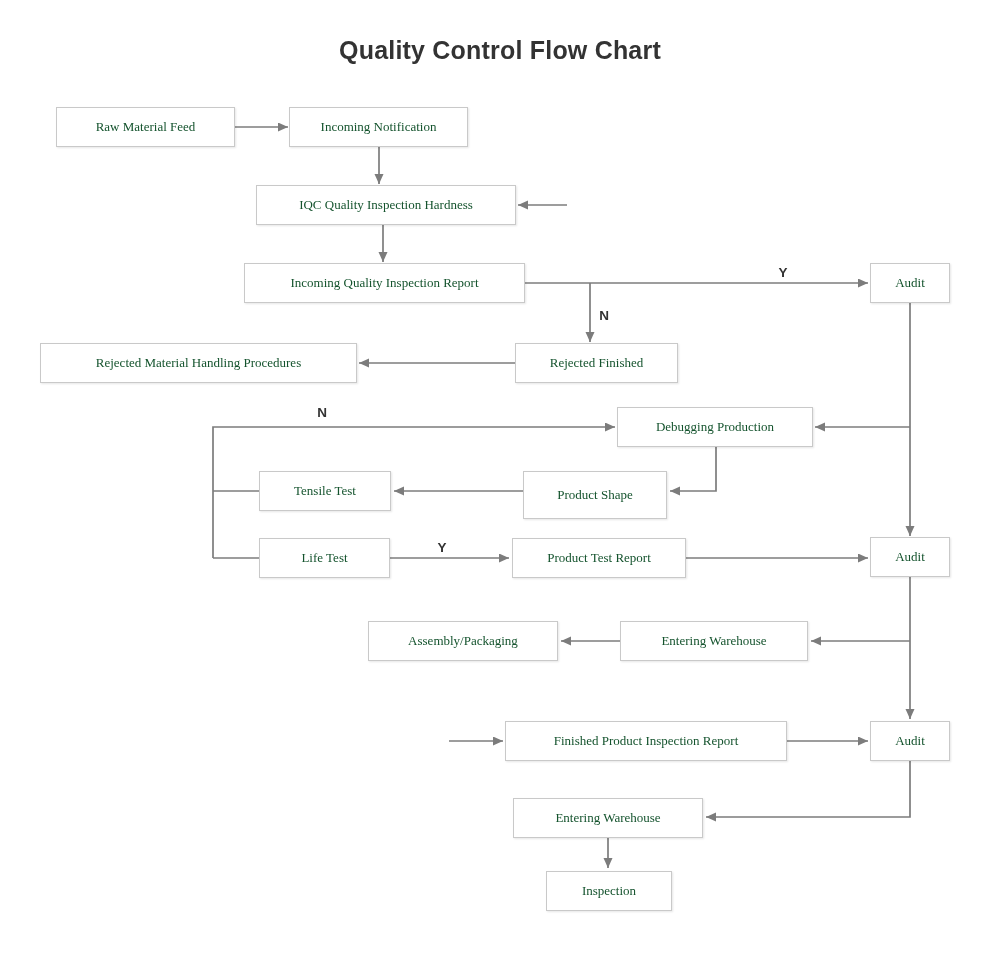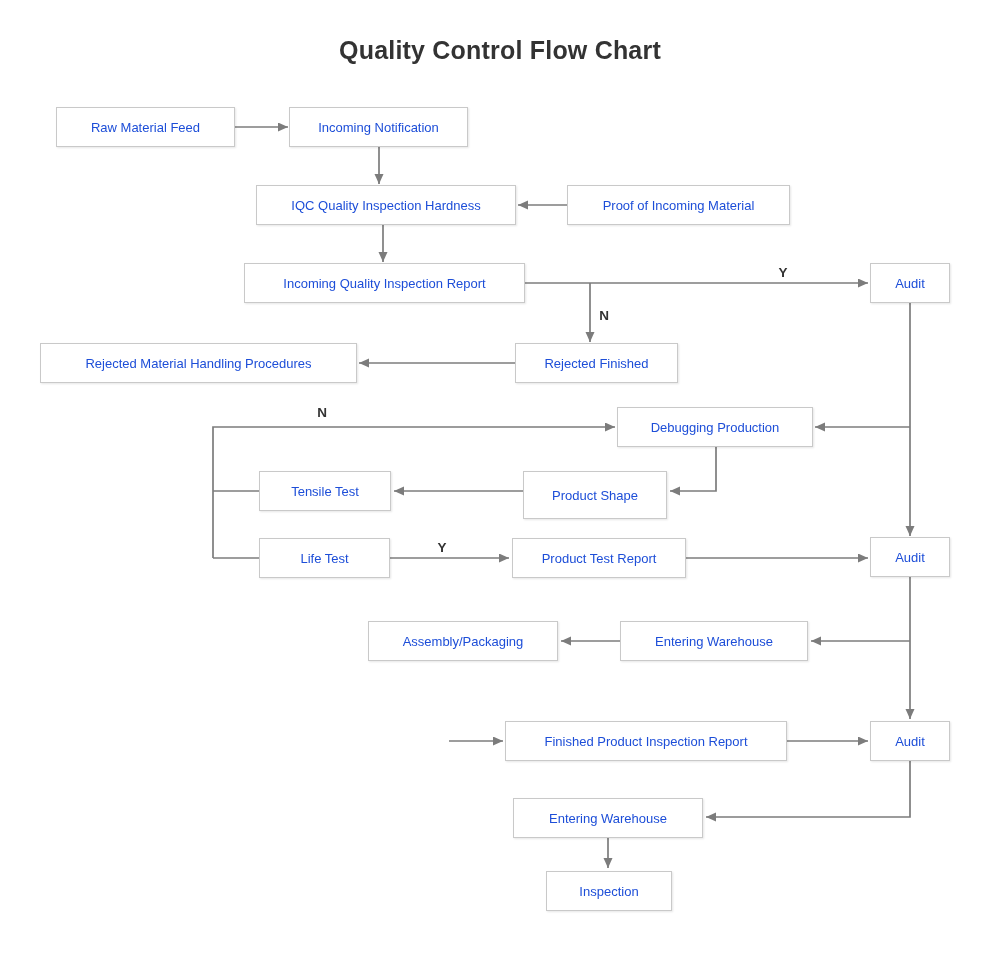--- a/index.html
+++ b/index.html
@@ -47,23 +47,24 @@
   .node {
     position: absolute;
     box-sizing: border-box;
     background: #ffffff;
     border: 1px solid #c9c9c9;
     box-shadow: 1px 1px 2px rgba(0,0,0,0.10);
     display: flex;
     align-items: center;
     justify-content: center;
     font-size: 13px;
-    color: #1d4ed8;
+    color: #14532d;
     white-space: nowrap;
     text-align: center;
+    font-family: Liberation Serif, serif;
   }
 </style>
 </head>
 <body>
 
 <div class="canvas">
 
   <h1 class="title">Quality Control Flow Chart</h1>
 
   <svg class="edges" width="1000" height="976" viewBox="0 0 1000 976">
@@ -99,21 +100,20 @@
 
     <text class="edge-label" x="783" y="277">Y</text>
     <text class="edge-label" x="604" y="320">N</text>
     <text class="edge-label" x="322" y="417">N</text>
     <text class="edge-label" x="442" y="552">Y</text>
   </svg>
 
   <div class="node" style="left:56px;  top:107px; width:179px; height:40px;">Raw Material Feed</div>
   <div class="node" style="left:289px; top:107px; width:179px; height:40px;">Incoming Notification</div>
   <div class="node" style="left:256px; top:185px; width:260px; height:40px;">IQC Quality Inspection Hardness</div>
-  <div class="node" style="left:567px; top:185px; width:223px; height:40px;">Proof of Incoming Material</div>
   <div class="node" style="left:244px; top:263px; width:281px; height:40px;">Incoming Quality Inspection Report</div>
   <div class="node" style="left:870px; top:263px; width:80px;  height:40px;">Audit</div>
   <div class="node" style="left:515px; top:343px; width:163px; height:40px;">Rejected Finished</div>
   <div class="node" style="left:40px;  top:343px; width:317px; height:40px;">Rejected Material Handling Procedures</div>
   <div class="node" style="left:617px; top:407px; width:196px; height:40px;">Debugging Production</div>
   <div class="node" style="left:259px; top:471px; width:132px; height:40px;">Tensile Test</div>
   <div class="node" style="left:523px; top:471px; width:144px; height:48px;">Product Shape</div>
   <div class="node" style="left:259px; top:538px; width:131px; height:40px;">Life Test</div>
   <div class="node" style="left:512px; top:538px; width:174px; height:40px;">Product Test Report</div>
   <div class="node" style="left:870px; top:537px; width:80px;  height:40px;">Audit</div>

